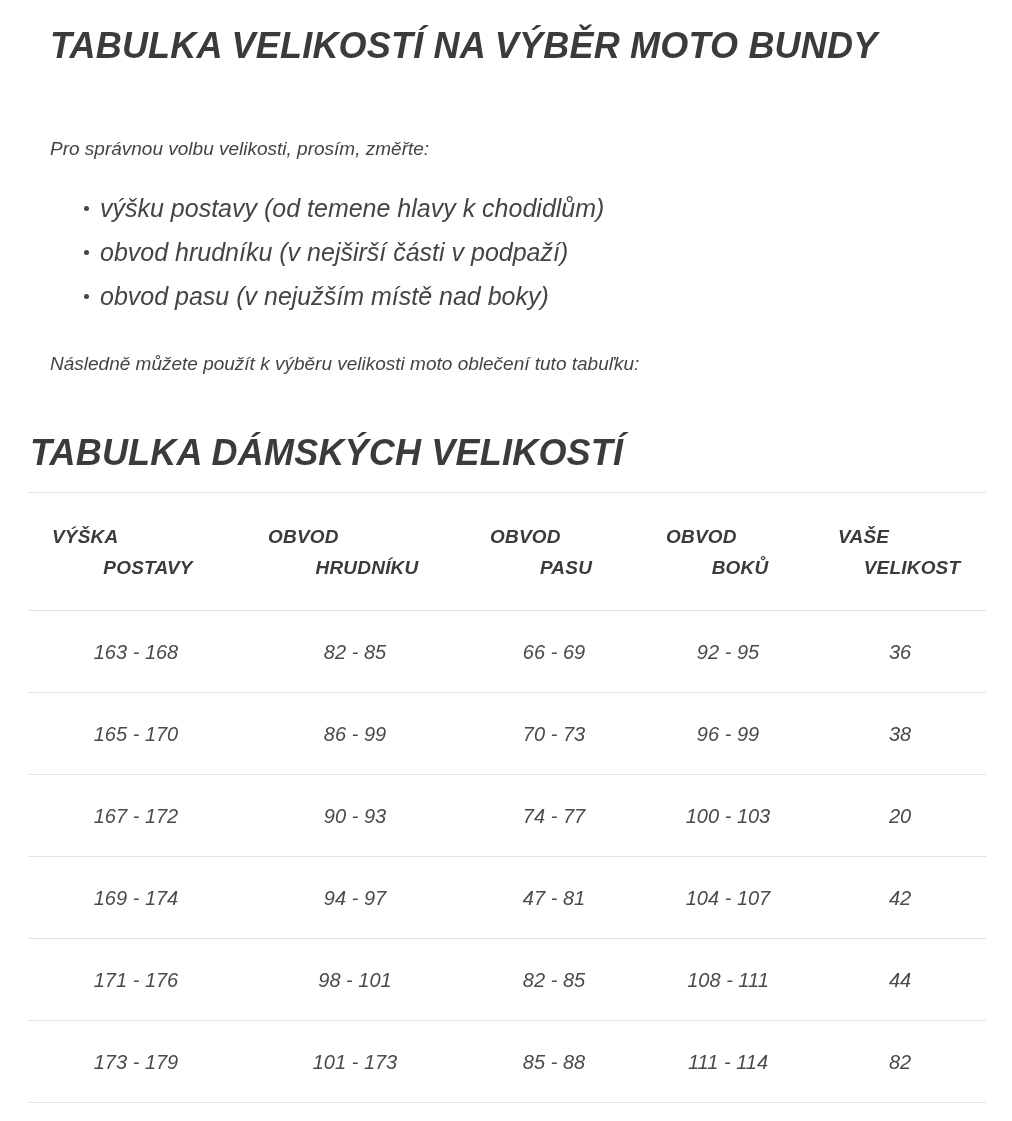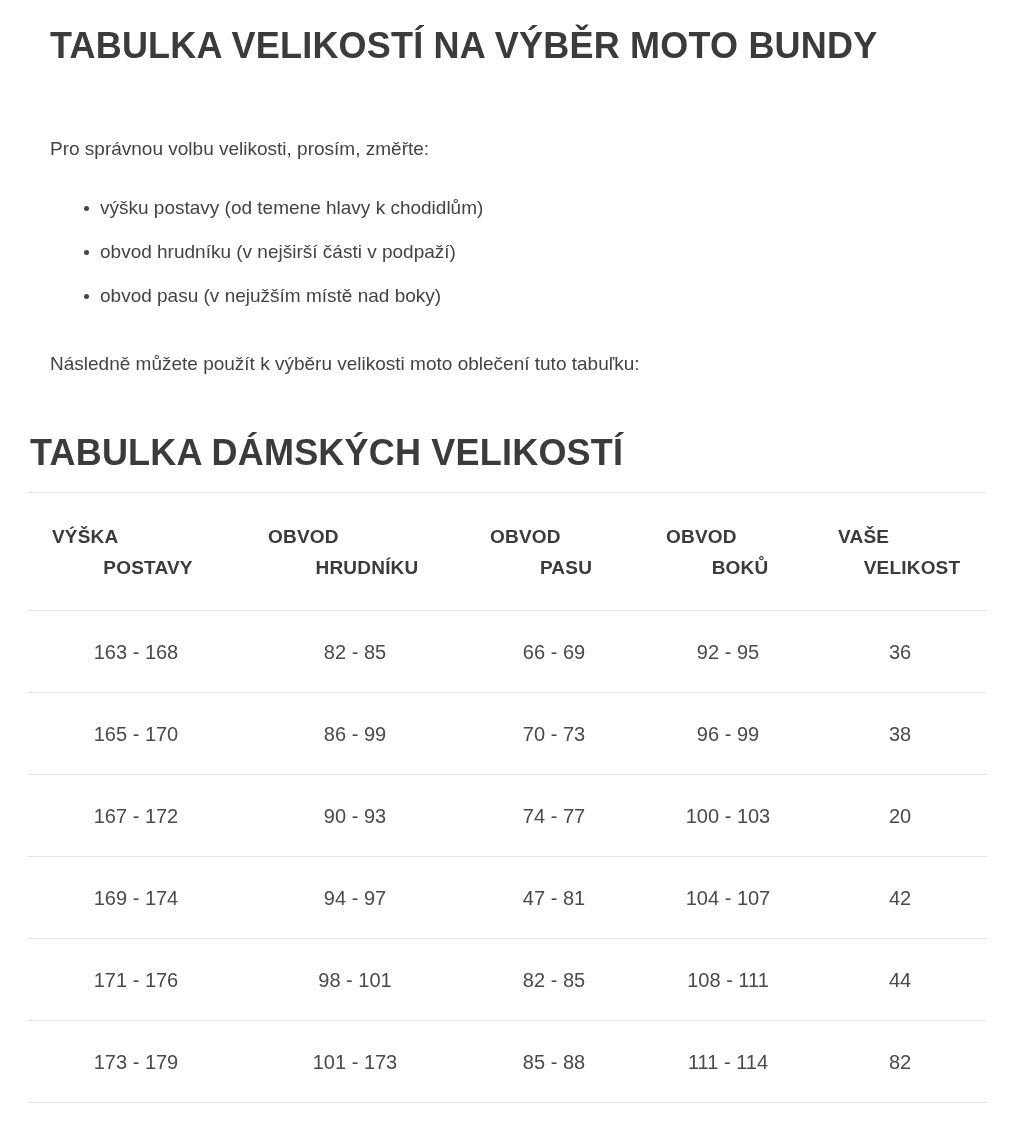--- a/index.html
+++ b/index.html
@@ -15,20 +15,21 @@
     color: #444444;
     overflow: hidden;
     position: relative;
   }
 
   .page {
     position: relative;
     width: 1012px;
     height: 1121px;
     box-sizing: border-box;
+    font-style: italic;
   }
 
   
   .main-heading {
     position: absolute;
     left: 50px;
     top: 22px;
     width: 920px;
     margin: 0;
     font-size: 36px;
@@ -55,21 +56,21 @@
     position: absolute;
     left: 50px;
     top: 196px;
     width: 900px;
     margin: 0;
     padding: 0 0 0 36px;
     list-style: none;
   }
   .measure-list li {
     position: relative;
-    font-size: 19px;
+    font-size: 25px;
     line-height: 24px;
     color: #444444;
     margin: 0 0 20px 0;
     padding-left: 14px;
   }
   .measure-list li:last-child { margin-bottom: 0; }
   .measure-list li::before {
     content: "";
     position: absolute;
     left: -2px;

